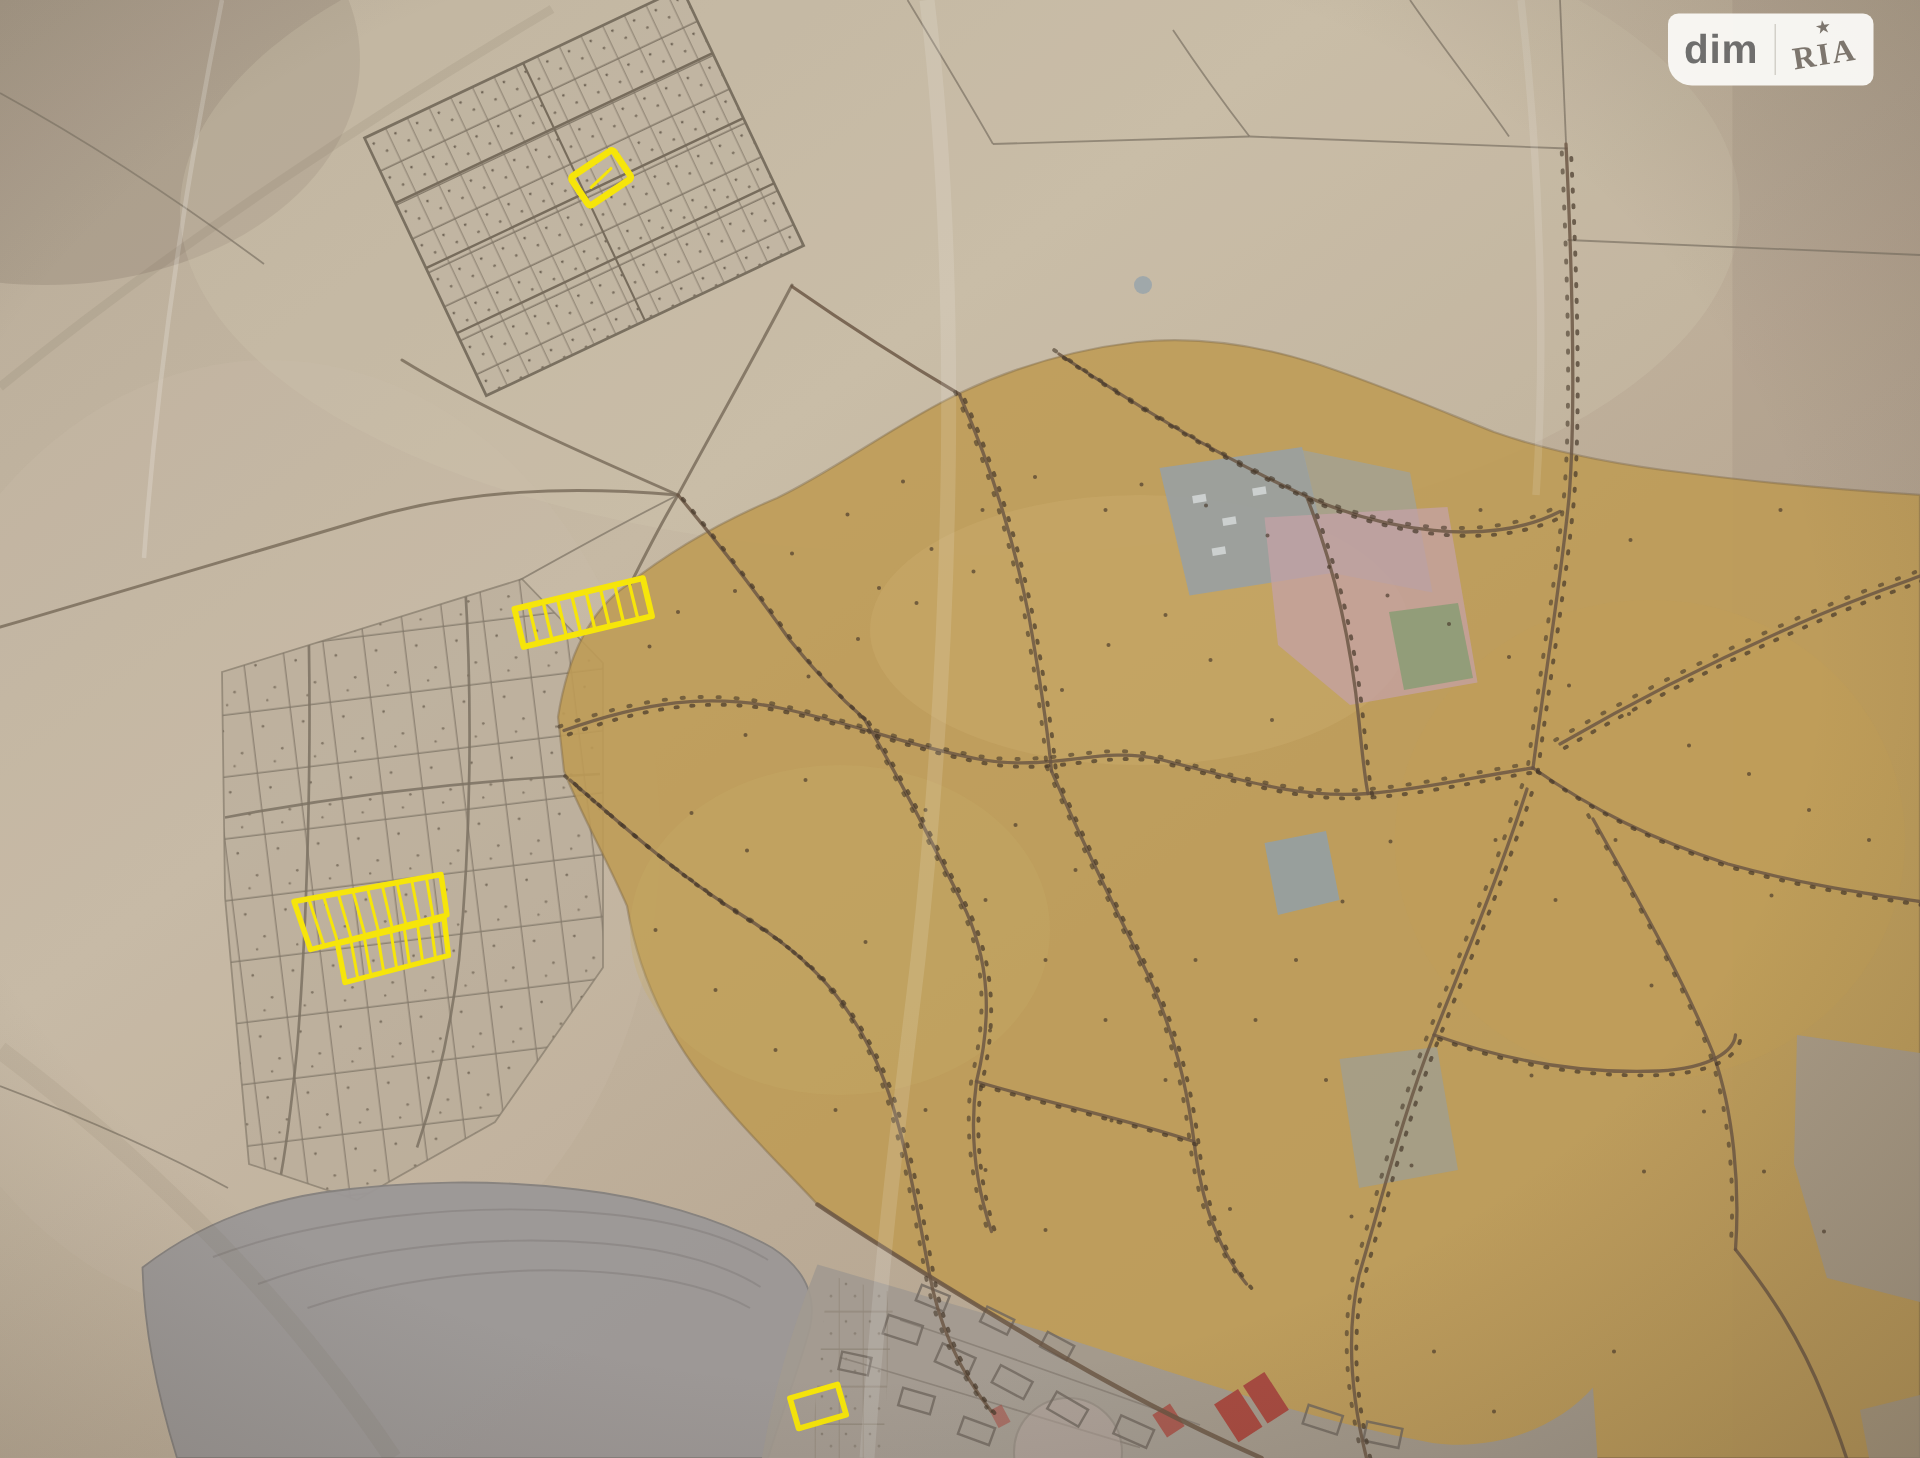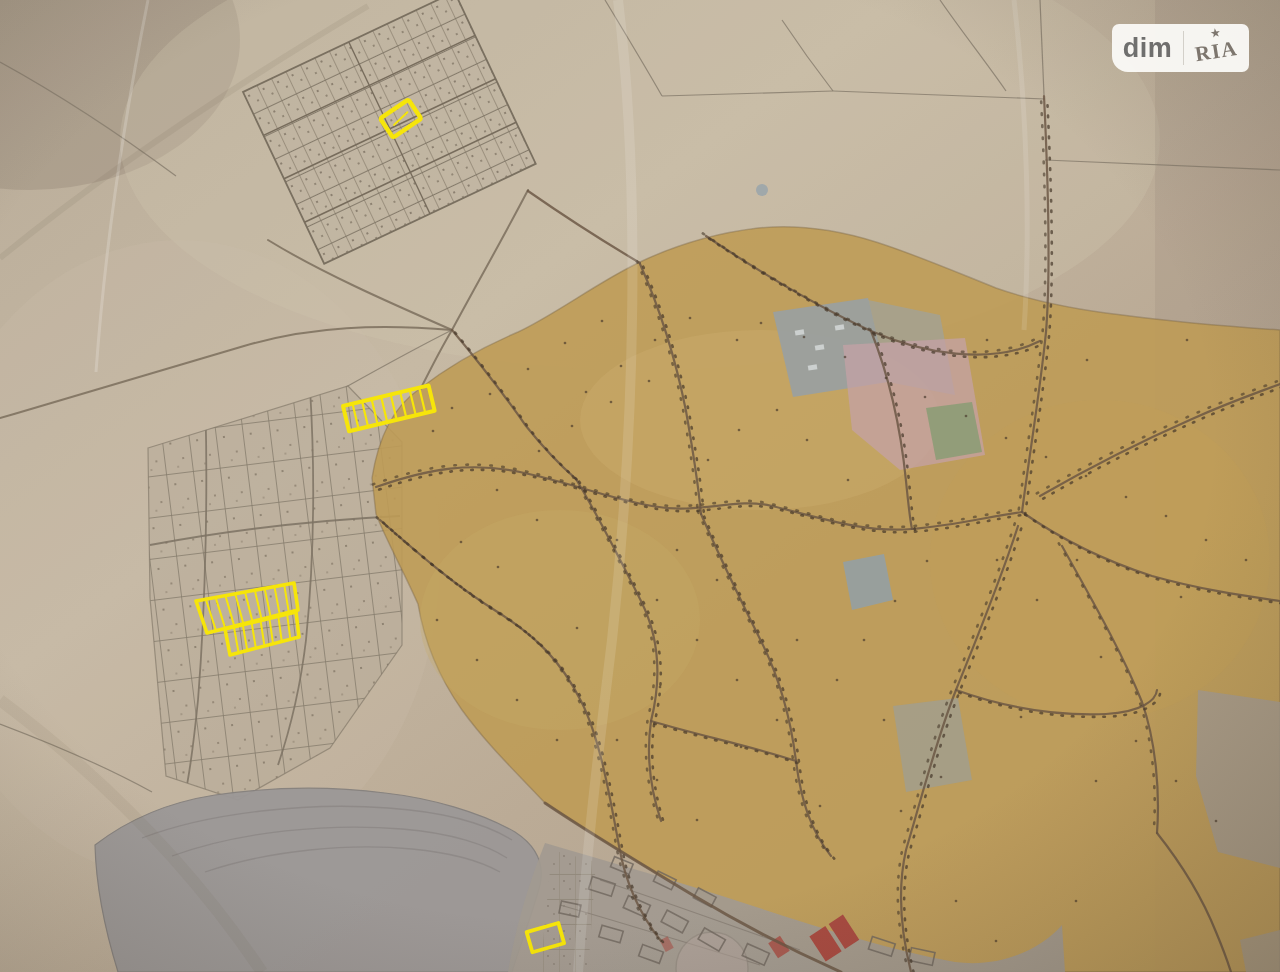--- a/index.html
+++ b/index.html
@@ -10,21 +10,21 @@
   .dA use,.dB use{fill:none;stroke:var(--house_dot,#46382a);stroke-width:2.6;stroke-dasharray:1.5 9;stroke-linecap:round;opacity:.7}
   .dB use{stroke-dasharray:1.5 10.5;opacity:.6}
   .fl{fill:none;stroke:var(--grid_line,#8b8173);stroke-width:1.2;opacity:.8}
   .frd{fill:none;stroke:#7b6f5d;stroke-width:2;opacity:.85;stroke-linecap:round}
   .hl{fill:none;stroke:var(--highlight,#f6e50a);stroke-linejoin:round;stroke-linecap:round}
   .hd{stroke:var(--house_dot,#46382a);stroke-width:2.7;stroke-linecap:round;opacity:.65;fill:none}
   .blk{fill:none;stroke:var(--block_line,#746c63);stroke-width:1.6;opacity:.8}
   .gridroad{fill:none;stroke:var(--grid_road,#7c7263);stroke-width:1.8;opacity:.85}
   .hatch{fill:none;stroke:var(--pond_edge,#85817e);stroke-width:1.3;opacity:.6}
   
-  .logo{position:absolute;left:1112px;top:24px;width:137px;height:48px;background:var(--logo_bg,#fbfaf7);
+  .logo{position:absolute;left:1112px;top:9px;width:137px;height:48px;background:var(--logo_bg,#fbfaf7);
         border-radius:7px 7px 7px 16px;display:flex;align-items:center;opacity:.95}
   .logo-left{flex:1.1;text-align:center;font-size:27px;font-weight:600;letter-spacing:.5px;
              color:var(--logo_dim,#6c6c6c);font-family:"Liberation Sans",sans-serif}
   .logo-sep{width:1.5px;height:70%;background:var(--logo_divider,#d6d3cd)}
   .logo-right{flex:1;position:relative;text-align:center;height:100%}
   .ria{display:inline-block;margin-top:15px;transform:rotate(-9deg);font-family:"Liberation Serif",serif;
        font-weight:bold;font-size:21px;letter-spacing:1.5px;color:var(--logo_ria,#7b756d)}
   .star{position:absolute;top:3px;left:50%;transform:translateX(-65%) rotate(-9deg);font-size:12px;line-height:1;
         color:var(--logo_ria,#7b756d)}
 </style>

